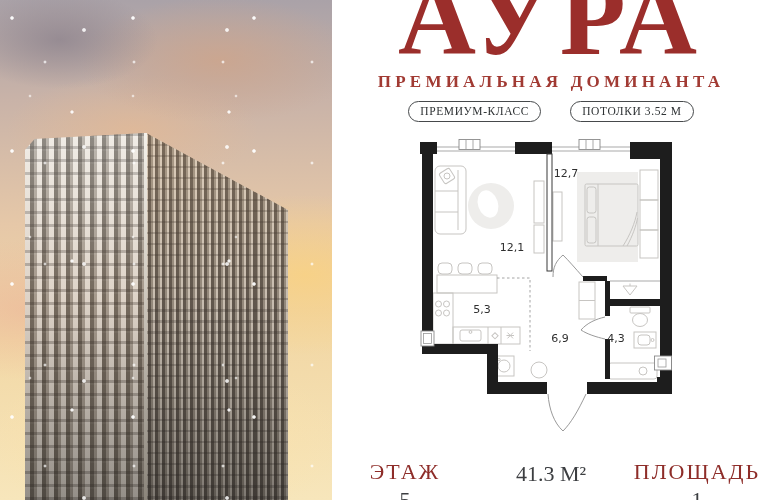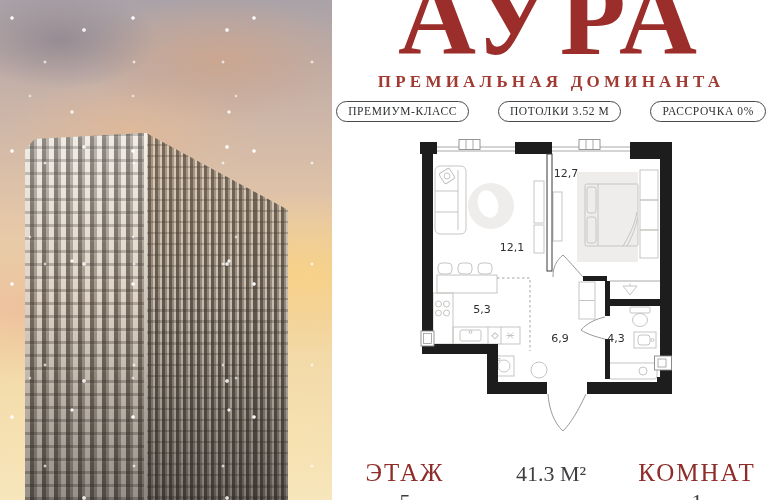--- a/index.html
+++ b/index.html
@@ -76,21 +76,21 @@
     white-space:nowrap;
   }
   .plan{position:absolute;left:58px;top:134px;width:300px;height:300px;}
   .plan svg{display:block;}
   .plan text{font-family:"DejaVu Sans", sans-serif;font-size:11px;fill:#2f2f2f;}
 
   .facts{
     position:absolute;top:459px;left:0;right:0;display:flex;text-align:center;
   }
   .fact{flex:1;}
-  .fact-label{font-size:25px;letter-spacing:2px;color:#8e2d29;}
+  .fact-label{font-size:22px;letter-spacing:2px;color:#8e2d29;}
   .fact-value{font-size:22px;margin-top:2px;color:#3c3e41;}
 
   
   .furn{fill:none;stroke:#c7c5c2;stroke-width:1;}
   .furnf{fill:#eeedeb;stroke:none;}
   .door{fill:none;stroke:#9a9a9a;stroke-width:1;}
   .thin{stroke:#9a9a9a;stroke-width:.85;fill:none;}
 </style>
 </head>
 <body>
@@ -107,21 +107,20 @@
   </div>
 
   <div class="panel">
 
     <h1 class="brand-title">АУРА</h1>
     <div class="brand-subtitle">ПРЕМИАЛЬНАЯ ДОМИНАНТА</div>
 
     <div class="badges">
       <span class="badge">ПРЕМИУМ-КЛАСС</span>
       <span class="badge">ПОТОЛКИ 3.52 М</span>
-      <span class="badge">РАССРОЧКА 0%</span>
     </div>
 
     <div class="plan">
       <svg viewBox="0 0 300 300" width="300" height="300">
 
         <g>
           <circle class="furnf" cx="101" cy="72" r="23"></circle>
           <ellipse cx="98" cy="70" rx="10" ry="14" fill="#ffffff" transform="rotate(-18 98 70)"></ellipse>
           <rect class="furnf" x="187" y="38" width="61" height="90"></rect>
         </g>
@@ -251,19 +250,19 @@
 
     <div class="facts">
       <div class="fact">
         <div class="fact-label">ЭТАЖ</div>
         <div class="fact-value">5</div>
       </div>
       <div class="fact">
         <div class="fact-value">41.3 М²</div>
       </div>
       <div class="fact">
-        <div class="fact-label">КОМНАТ</div>
+        <div class="fact-label">ПЛОЩАДЬ</div>
         <div class="fact-value">1</div>
       </div>
     </div>
 
   </div>
 </div>
 
 </body></html>

